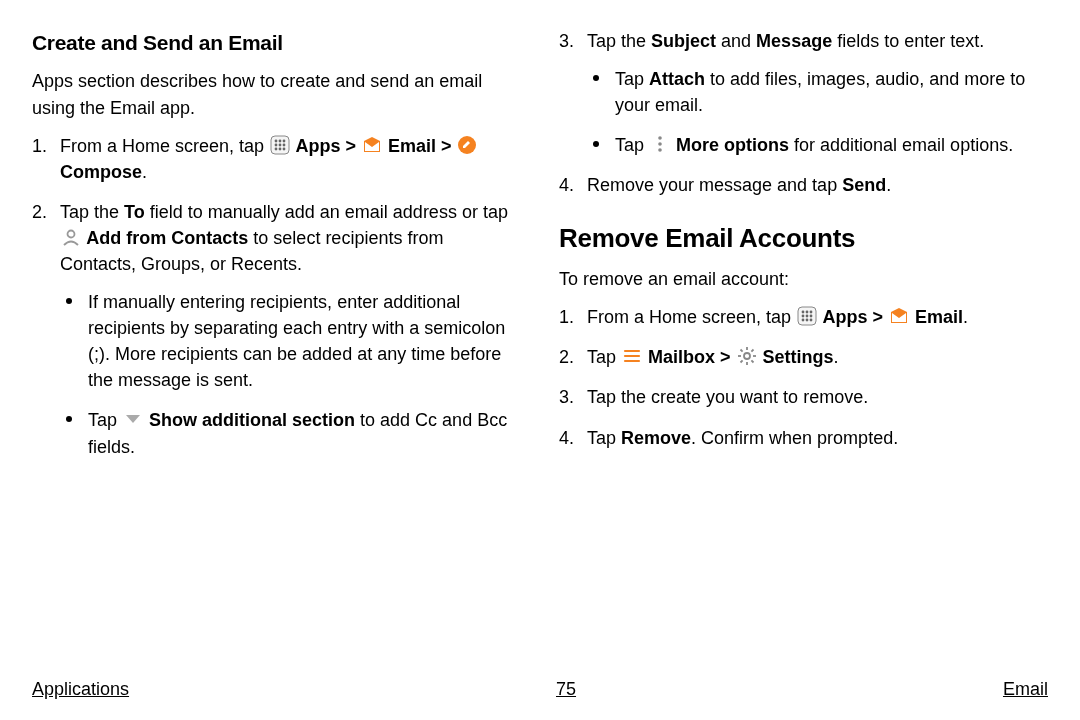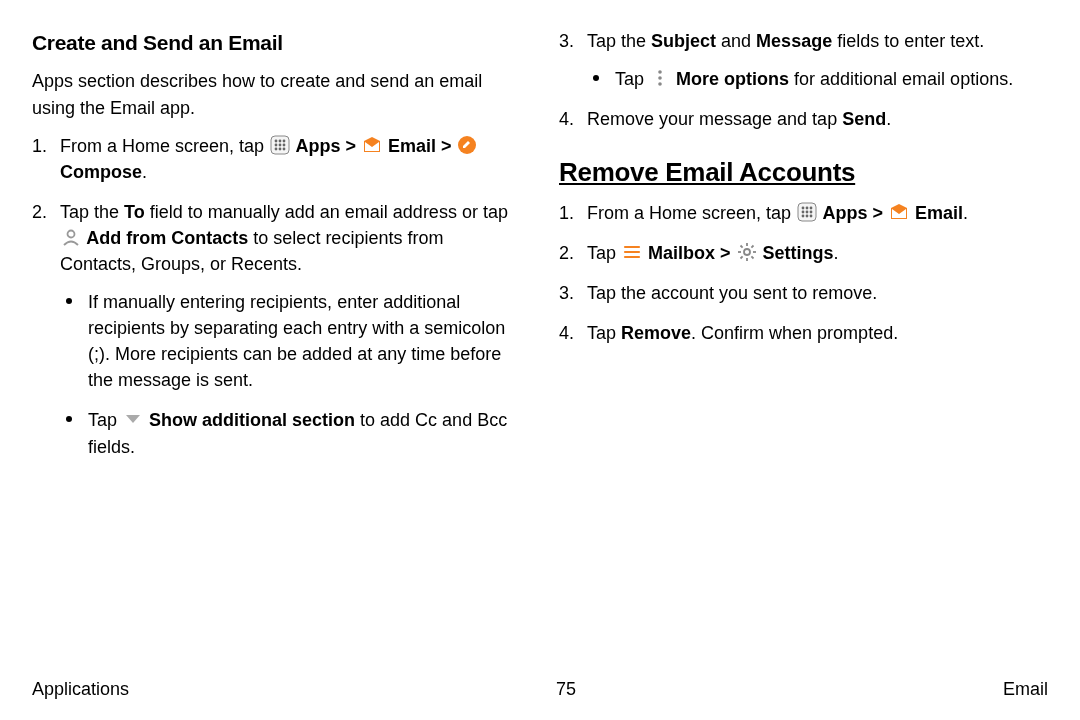--- a/index.html
+++ b/index.html
@@ -26,21 +26,20 @@
     font-weight: 700;
     margin-bottom: 10px;
     letter-spacing: -0.3px;
   }
   h2 {
     font-size: 26px;
     font-weight: 700;
     margin-top: 22px;
     margin-bottom: 8px;
     letter-spacing: -0.3px;
-    text-decoration: underline;
   }
   .intro {
     margin-bottom: 12px;
   }
   ol.main {
     list-style: none;
     counter-reset: mainc;
   }
   ol.main > li {
     counter-increment: mainc;
@@ -79,20 +78,21 @@
     vertical-align: -3px;
     width: 20px;
     height: 20px;
     margin: 0 1px;
   }
   .footer {
     display: flex;
     justify-content: space-between;
     font-size: 18px;
     padding-top: 6px;
+    text-decoration: underline;
   }
   .icon svg { display: block; }
 </style>
 </head>
 <body>
 
 <div class="columns">
   <div class="col">
     <h1>Create and Send an Email</h1>
     <p class="intro">Apps section describes how to create and send an email using the Email app.</p>
@@ -135,36 +135,40 @@
       </li>
     </ol>
   </div>
 
   <div class="col">
     <ol class="main" start="3" style="counter-reset: mainc 2;">
       <li>
         <span>Tap the </span><span class="b">Subject</span><span> and </span><span class="b">Message</span><span> fields to enter text.</span>
         <ul class="sub">
           <li>
+            <span>Tap </span><span class="b">Attach</span><span> to add files, images, audio, and more to your email.</span>
+          </li>
+          <li>
             <span>Tap </span><span class="icon"><svg viewBox="0 0 20 20">
                   <g fill="#888">
                     <circle cx="10" cy="4" r="1.8"></circle>
                     <circle cx="10" cy="10" r="1.8"></circle>
                     <circle cx="10" cy="16" r="1.8"></circle>
                   </g>
                 </svg></span><span class="b"> More options</span><span> for additional email options.</span>
           </li>
         </ul>
       </li>
       <li>
         <span>Remove your message and tap </span><span class="b">Send</span><span>.</span>
       </li>
     </ol>
 
     <h2>Remove Email Accounts</h2>
+    <p class="intro">To remove an email account:</p>
     <ol class="main">
       <li>
         <span>From a Home screen, tap </span><span class="icon"><svg viewBox="0 0 20 20">
               <rect x="1" y="1" width="18" height="18" rx="4" fill="#f5f5f5" stroke="#888" stroke-width="1"></rect>
               <g fill="#666">
                 <circle cx="6" cy="6" r="1.4"></circle>
                 <circle cx="10" cy="6" r="1.4"></circle>
                 <circle cx="14" cy="6" r="1.4"></circle>
                 <circle cx="6" cy="10" r="1.4"></circle>
                 <circle cx="10" cy="10" r="1.4"></circle>
@@ -192,21 +196,21 @@
                 <line x1="10" y1="16" x2="10" y2="19"></line>
                 <line x1="1" y1="10" x2="4" y2="10"></line>
                 <line x1="16" y1="10" x2="19" y2="10"></line>
                 <line x1="3.5" y1="3.5" x2="5.6" y2="5.6"></line>
                 <line x1="14.4" y1="14.4" x2="16.5" y2="16.5"></line>
                 <line x1="3.5" y1="16.5" x2="5.6" y2="14.4"></line>
                 <line x1="14.4" y1="5.6" x2="16.5" y2="3.5"></line>
               </g>
             </svg></span><span class="b"> Settings</span><span>.</span>
       </li>
-      <li>Tap the account you sent to remove.</li>
+      <li>Tap the create you want to remove.</li>
       <li>
         <span>Tap </span><span class="b">Remove</span><span>. Confirm when prompted.</span>
       </li>
     </ol>
   </div>
 </div>
 
 <div class="footer">
   <span>Applications</span>
   <span>75</span>

